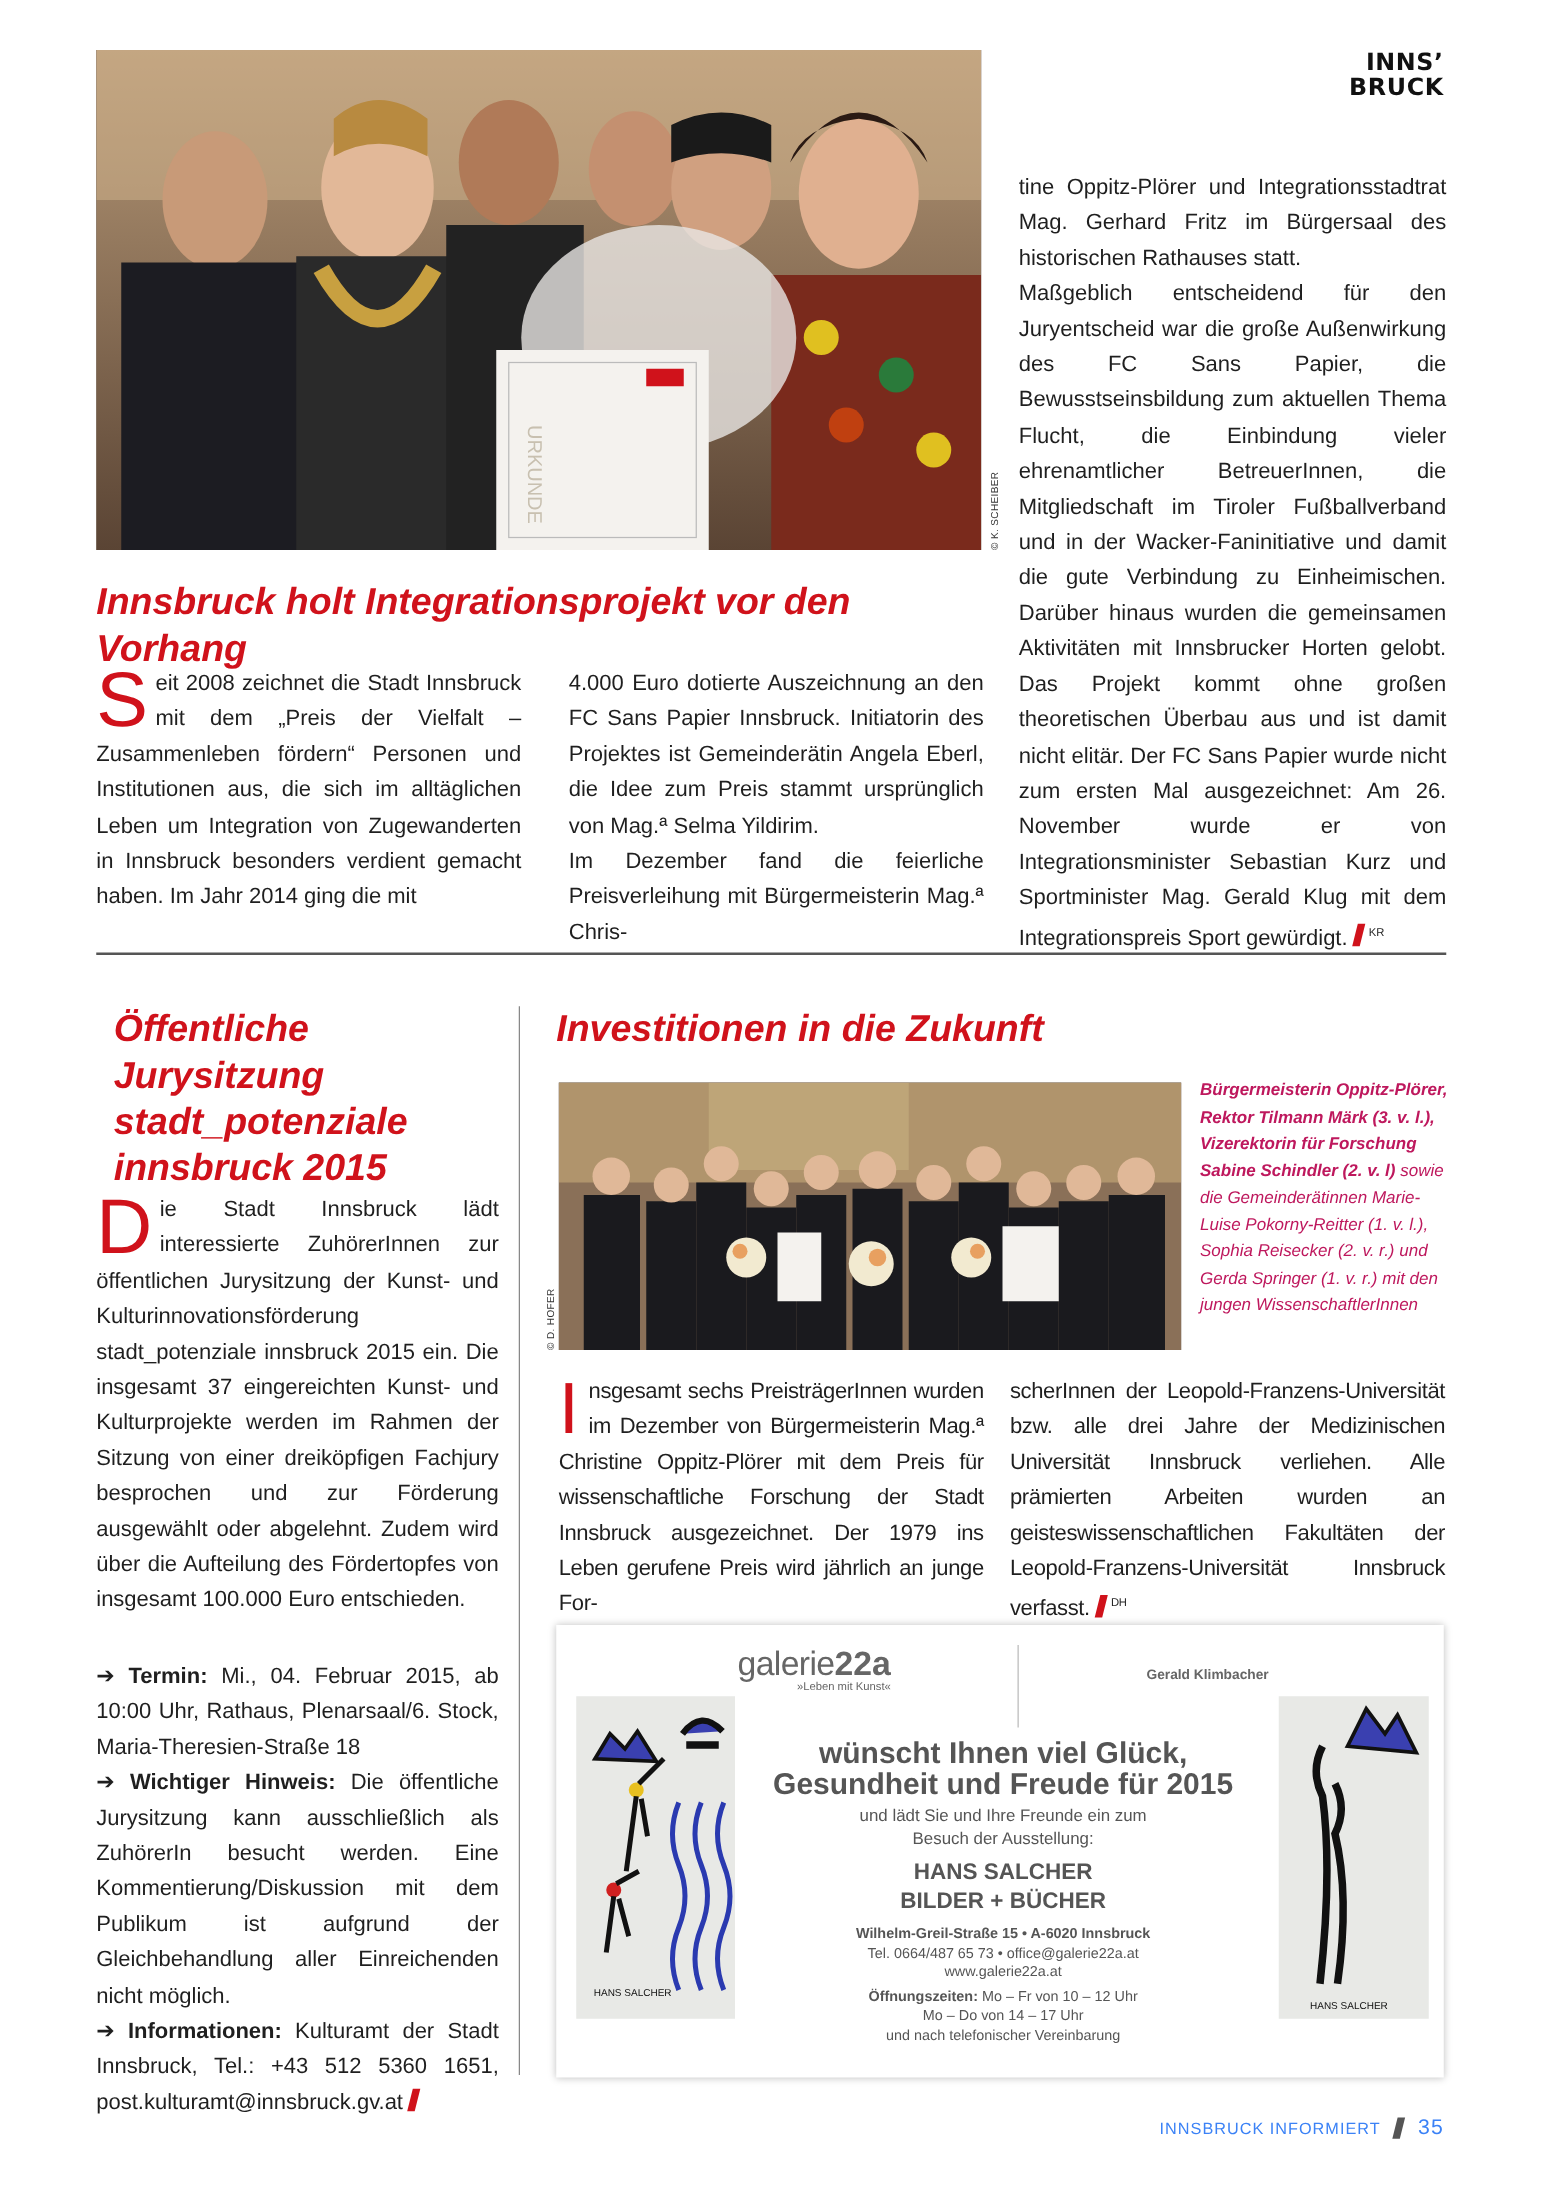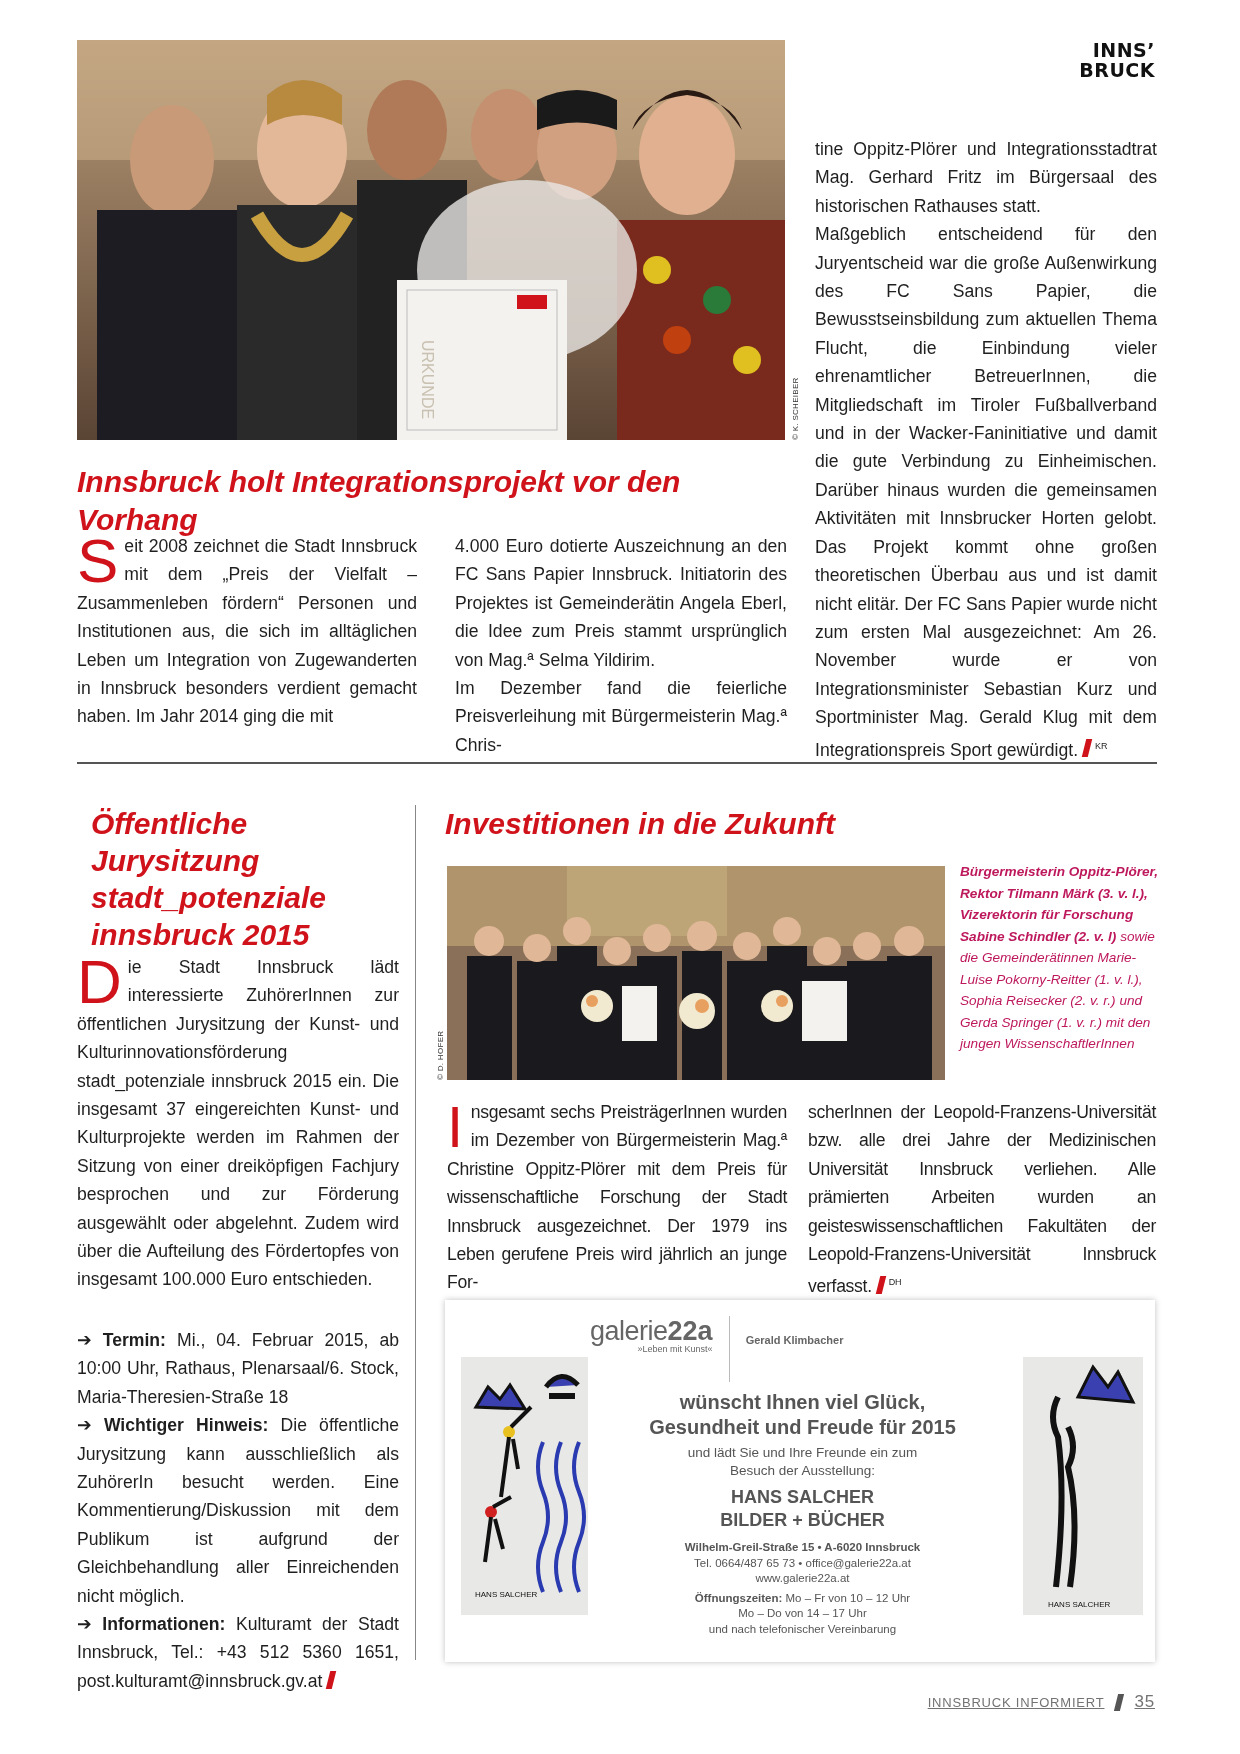--- a/index.html
+++ b/index.html
@@ -14,21 +14,21 @@
   .body { font-size:17.6px; line-height:28.4px; text-align:justify; margin:0; }
   .body p { margin:0; }
   .dropcap { float:left; color:#d0121b; font-size:62px; line-height:50px; margin:4px 6px 0 0; font-family:"Liberation Sans", sans-serif; }
   .endmark { display:inline-block; width:6px; height:18px; background:#d0121b; transform:skewX(-14deg); vertical-align:-2px; margin-left:6px; }
   .sig { font-size:9px; vertical-align:super; margin-left:5px; }
   .rule { background:#555; }
   .caption { font-size:13.6px; line-height:21.5px; font-style:italic; color:#be185d; }
   .caption b { font-weight:bold; }
   .ad { background:#fff; box-shadow:0 0 6px rgba(0,0,0,0.25); }
   .ad-center { text-align:center; color:#555; }
-  .footer { font-size:13px; letter-spacing:0.8px; color:#737373;text-decoration:underline; }
+  .footer { font-size:13px; letter-spacing:0.8px; color:#3b82f6; }
   .bullet b { font-weight:bold; }
 </style>
 </head>
 <body>
 
 <div class="abs logo">
   <div>INNS’</div>
   <div>BRUCK</div>
 </div>
 
@@ -185,29 +185,29 @@
   <div class="abs" style="left:578px; top:57px; width:120px; height:258px; background:#e8e9e6;">
     <svg width="120" height="258" viewBox="0 0 120 258">
       <path d="M55 40 l15 -30 l15 20 l10 -15 l15 30z" fill="#3a40b0" stroke="#111" stroke-width="3"></path>
       <path d="M35 40 q-10 20 0 40 q8 60 -2 150" stroke="#111" stroke-width="6" fill="none"></path>
       <path d="M45 70 q10 20 0 40 q12 50 2 120" stroke="#111" stroke-width="6" fill="none"></path>
       <text x="25" y="250" font-size="8" fill="#111" font-family="Liberation Sans, sans-serif">HANS SALCHER</text>
     </svg>
   </div>
 
   <div class="abs ad-center" style="left:145px; top:16px; width:425px;">
-    <div style="display:flex; justify-content:flex-start; align-items:flex-start; gap:16px; height:70px;">
+    <div style="display:flex; justify-content:space-between; align-items:flex-start; gap:16px; height:70px;">
       <div style="text-align:right; color:#666;">
         <span style="font-size:27px; letter-spacing:-0.5px;">galerie</span><span style="font-size:27px; font-weight:bold;">22a</span>
         <div style="font-size:9px; margin-top:-3px;">»Leben mit Kunst«</div>
       </div>
       <div style="width:1px; height:66px; background:#bbb;"></div>
       <div style="font-size:11px; font-weight:bold; color:#666; padding-top:18px;">Gerald Klimbacher</div>
     </div>
-    <div style="font-size:20px; font-weight:bold; line-height:25px; color:#555; margin-top:4px;">
+    <div style="font-size:24px; font-weight:bold; line-height:25px; color:#555; margin-top:4px;">
       <div>wünscht Ihnen viel Glück,</div>
       <div>Gesundheit und Freude für 2015</div>
     </div>
     <div style="font-size:13.5px; line-height:18px; margin-top:4px;">
       <div>und lädt Sie und Ihre Freunde ein zum</div>
       <div>Besuch der Ausstellung:</div>
     </div>
     <div style="font-size:18px; font-weight:bold; line-height:23px; margin-top:6px; color:#555;">
       <div>HANS SALCHER</div>
       <div>BILDER + BÜCHER</div>

